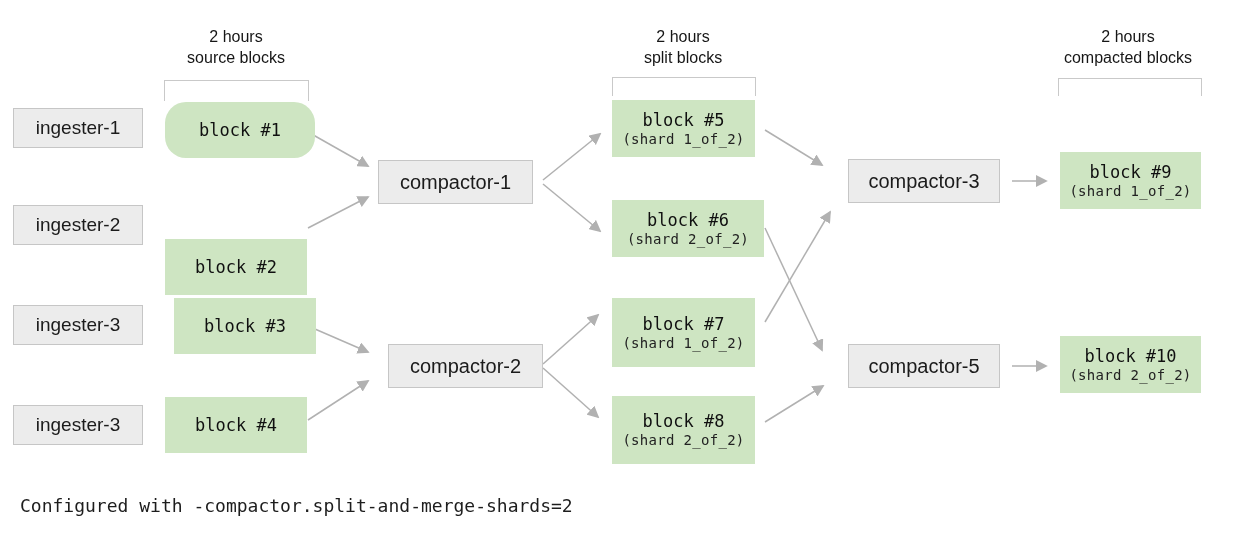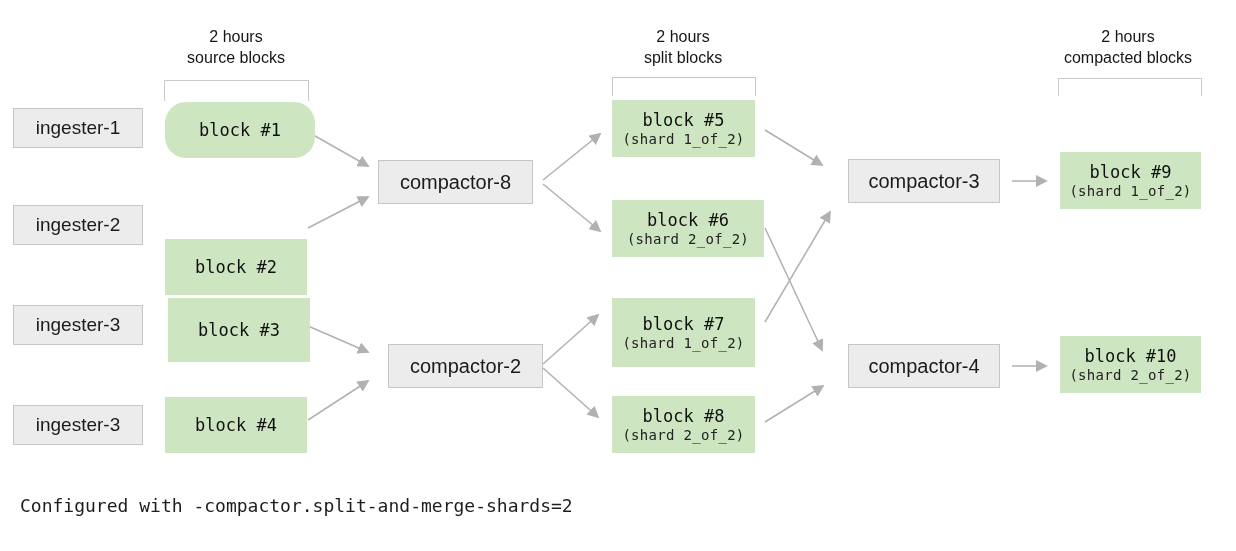--- a/index.html
+++ b/index.html
@@ -92,56 +92,56 @@
   <div class="graybox" style="left:13px;top:405px;width:130px;height:40px;">
     <span>ingester-3</span>
   </div>
 
   <div class="greenblock" style="left:165px;top:102px;width:150px;height:56px;border-radius:21px;">
     <span class="main">block #1</span>
   </div>
   <div class="greenblock" style="left:165px;top:199px;width:142px;height:56px;margin-top:40px;">
     <span class="main">block #2</span>
   </div>
-  <div class="greenblock" style="left:168px;top:298px;width:142px;height:64px;">
+  <div class="greenblock" style="left:174px;top:298px;width:142px;height:56px;">
     <span class="main">block #3</span>
   </div>
   <div class="greenblock" style="left:165px;top:397px;width:142px;height:56px;">
     <span class="main">block #4</span>
   </div>
 
   <div class="graybox compactor" style="left:378px;top:160px;width:155px;height:44px;">
-    <span>compactor-8</span>
+    <span>compactor-1</span>
   </div>
   <div class="graybox compactor" style="left:378px;top:344px;width:155px;height:44px;margin-left:10px;">
     <span>compactor-2</span>
   </div>
 
   <div class="greenblock" style="left:612px;top:100px;width:143px;height:57px;">
     <span class="main">block #5</span>
     <span class="shard">(shard 1_of_2)</span>
   </div>
   <div class="greenblock" style="left:612px;top:200px;width:152px;height:57px;">
     <span class="main">block #6</span>
     <span class="shard">(shard 2_of_2)</span>
   </div>
   <div class="greenblock" style="left:612px;top:298px;width:143px;height:69px;">
     <span class="main">block #7</span>
     <span class="shard">(shard 1_of_2)</span>
   </div>
-  <div class="greenblock" style="left:612px;top:396px;width:143px;height:57px;">
+  <div class="greenblock" style="left:612px;top:396px;width:143px;height:68px;">
     <span class="main">block #8</span>
     <span class="shard">(shard 2_of_2)</span>
   </div>
 
   <div class="graybox compactor" style="left:848px;top:159px;width:152px;height:44px;">
     <span>compactor-3</span>
   </div>
   <div class="graybox compactor" style="left:848px;top:344px;width:152px;height:44px;">
-    <span>compactor-4</span>
+    <span>compactor-5</span>
   </div>
 
   <div class="greenblock" style="left:1060px;top:152px;width:141px;height:57px;">
     <span class="main">block #9</span>
     <span class="shard">(shard 1_of_2)</span>
   </div>
   <div class="greenblock" style="left:1060px;top:336px;width:141px;height:57px;">
     <span class="main">block #10</span>
     <span class="shard">(shard 2_of_2)</span>
   </div>

